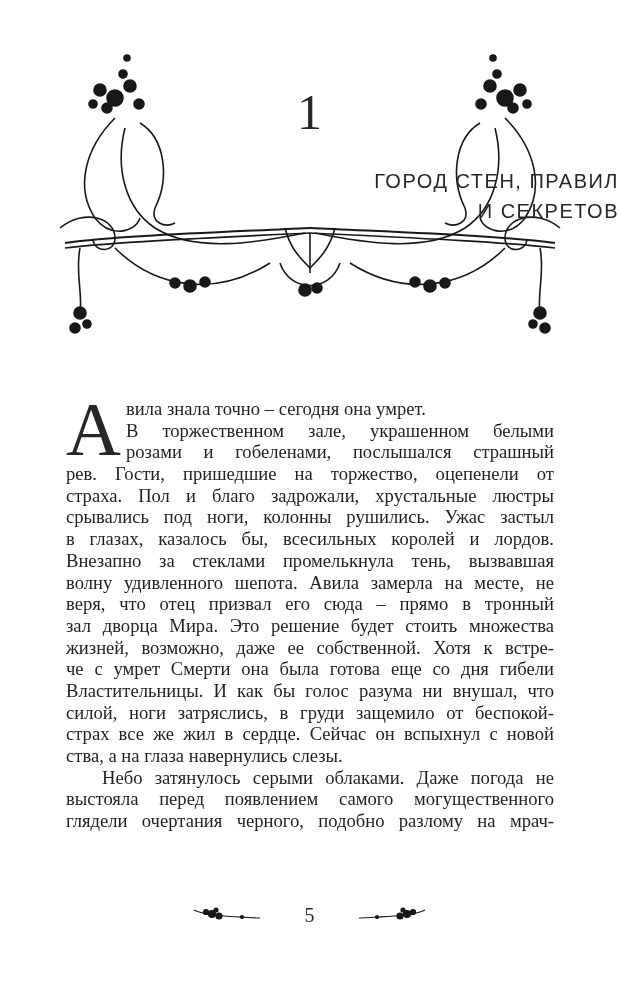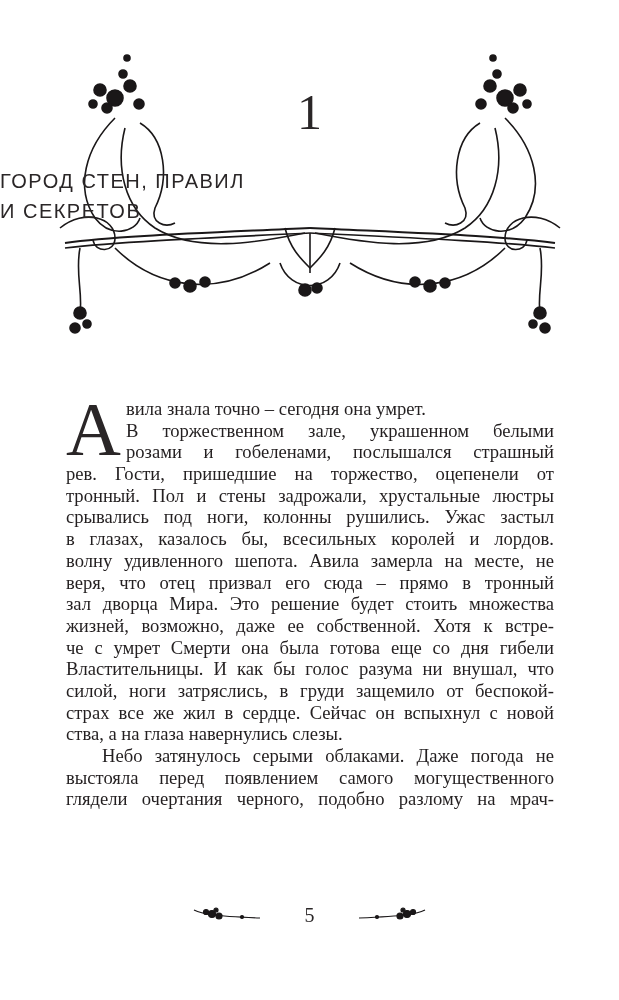--- a/index.html
+++ b/index.html
@@ -1,21 +1,21 @@
 <!DOCTYPE html>
 <html><head>
 <meta charset="utf-8">
 <style>
   html, body { margin: 0; padding: 0; background: #ffffff; }
   body { width: 619px; height: 1000px; position: relative; overflow: hidden; color: #231f20; }
   .page { position: absolute; left: 0; top: 0; width: 619px; height: 1000px; }
   .ornament { position: absolute; left: 55px; top: 28px; width: 510px; height: 320px; }
   .chapter-number { position: absolute; left: 0; width: 619px; top: 84px; text-align: center;
     font-family: "Liberation Serif", serif; font-size: 50px; line-height: 56px; color: #2a2627; }
-  .chapter-title { position: absolute; left: 0; width: 619px; top: 166px; text-align: left;
+  .chapter-title { position: absolute; left: 0; width: 619px; top: 166px; text-align: right;
     font-family: "Liberation Sans", sans-serif; font-size: 20px; line-height: 30px; letter-spacing: 1.5px; color: #2a2627; }
   .chapter-title div { white-space: nowrap; }
   .body-text { position: absolute; left: 66px; width: 488px; top: 398px;
     font-family: "Liberation Serif", serif; font-size: 18.6px; line-height: 21.7px; color: #231f20; }
   .line { display: block; text-align: justify; text-align-last: justify; white-space: nowrap; height: 21.7px; overflow: visible; }
   .line.last { text-align-last: left; }
   .line.indent { padding-left: 36px; }
   .line.dropline { padding-left: 60px; font-family: Liberation Serif, serif; }
   .dropcap { position: absolute; left: 66px; top: 398px; font-family: "Liberation Serif", serif;
     font-size: 76px; line-height: 62px; color: #2a2627; }
@@ -100,23 +100,24 @@
     <div>И СЕКРЕТОВ</div>
   </div>
 
   <div class="dropcap">А</div>
 
   <div class="body-text">
     <span class="line last dropline">вила знала точно – сегодня она умрет.</span>
     <span class="line dropline">В торжественном зале, украшенном белыми</span>
     <span class="line dropline">розами и гобеленами, послышался страшный</span>
     <span class="line">рев. Гости, пришедшие на торжество, оцепенели от</span>
-    <span class="line">тронный. Пол и стены задрожали, хрустальные люстры</span>
+    <span class="line">страха. Пол и благо задрожали, хрустальные люстры</span>
     <span class="line">срывались под ноги, колонны рушились. Ужас застыл</span>
     <span class="line">в глазах, казалось бы, всесильных королей и лордов.</span>
+    <span class="line">Внезапно за стеклами промелькнула тень, вызвавшая</span>
     <span class="line">волну удивленного шепота. Авила замерла на месте, не</span>
     <span class="line">веря, что отец призвал его сюда – прямо в тронный</span>
     <span class="line">зал дворца Мира. Это решение будет стоить множества</span>
     <span class="line">жизней, возможно, даже ее собственной. Хотя к встре-</span>
     <span class="line">че с умрет Смерти она была готова еще со дня гибели</span>
     <span class="line">Властительницы. И как бы голос разума ни внушал, что</span>
     <span class="line">силой, ноги затряслись, в груди защемило от беспокой-</span>
     <span class="line">страх все же жил в сердце. Сейчас он вспыхнул с новой</span>
     <span class="line last">ства, а на глаза навернулись слезы.</span>
     <span class="line indent">Небо затянулось серыми облаками. Даже погода не</span>

